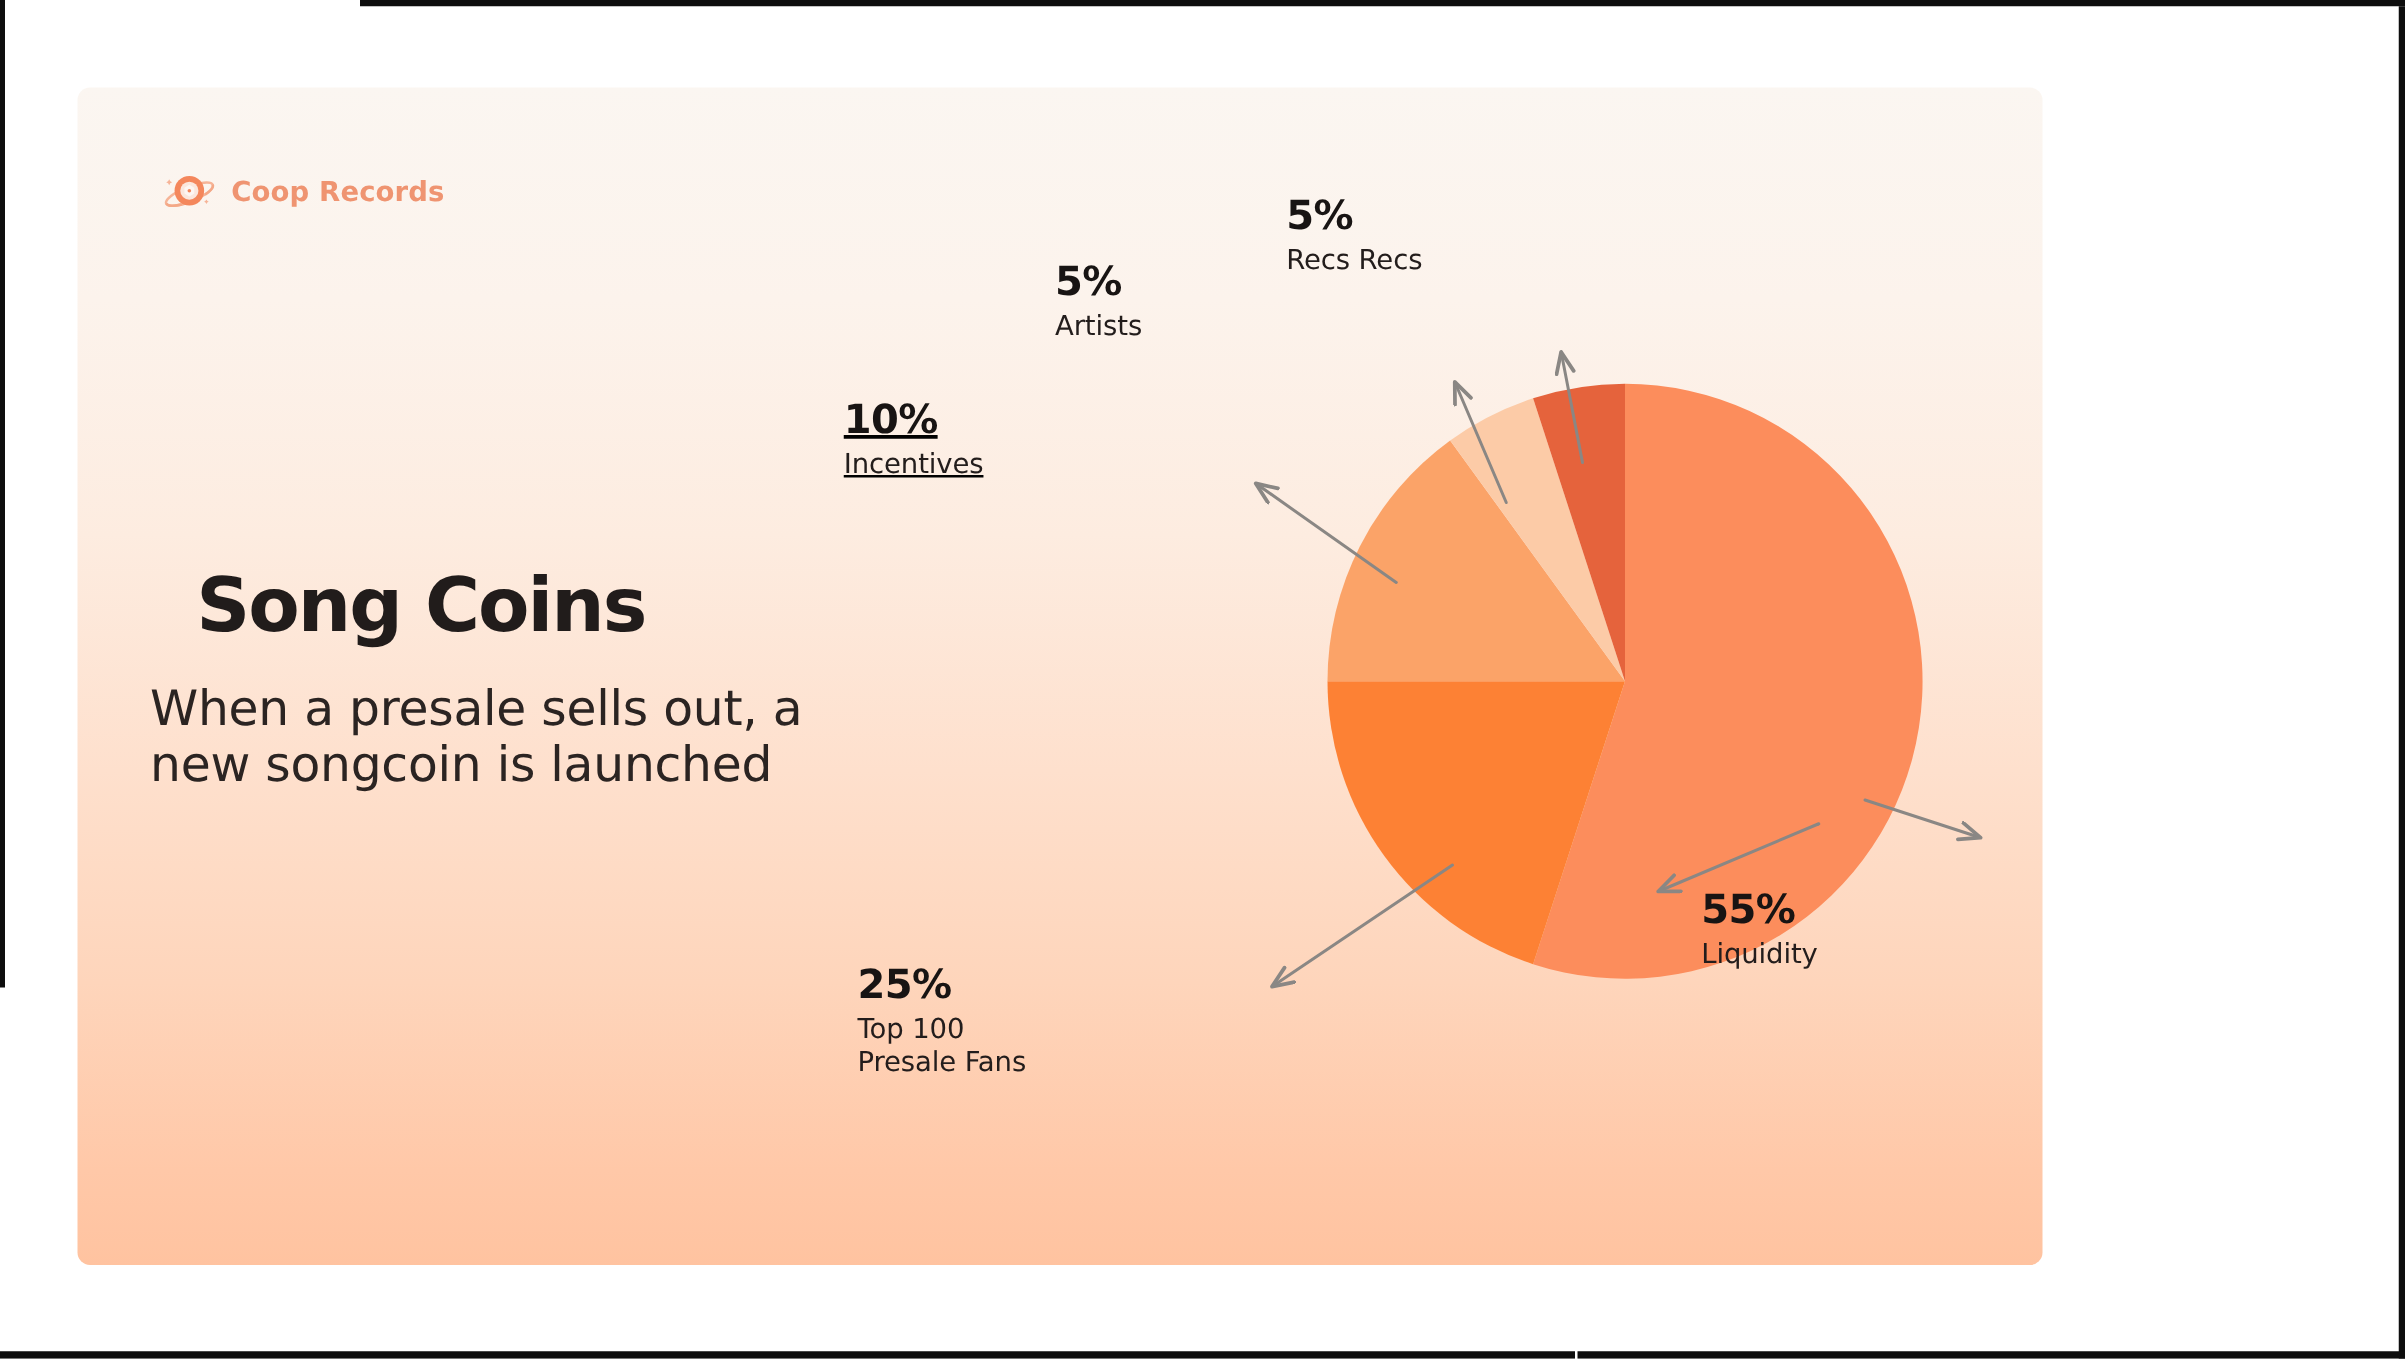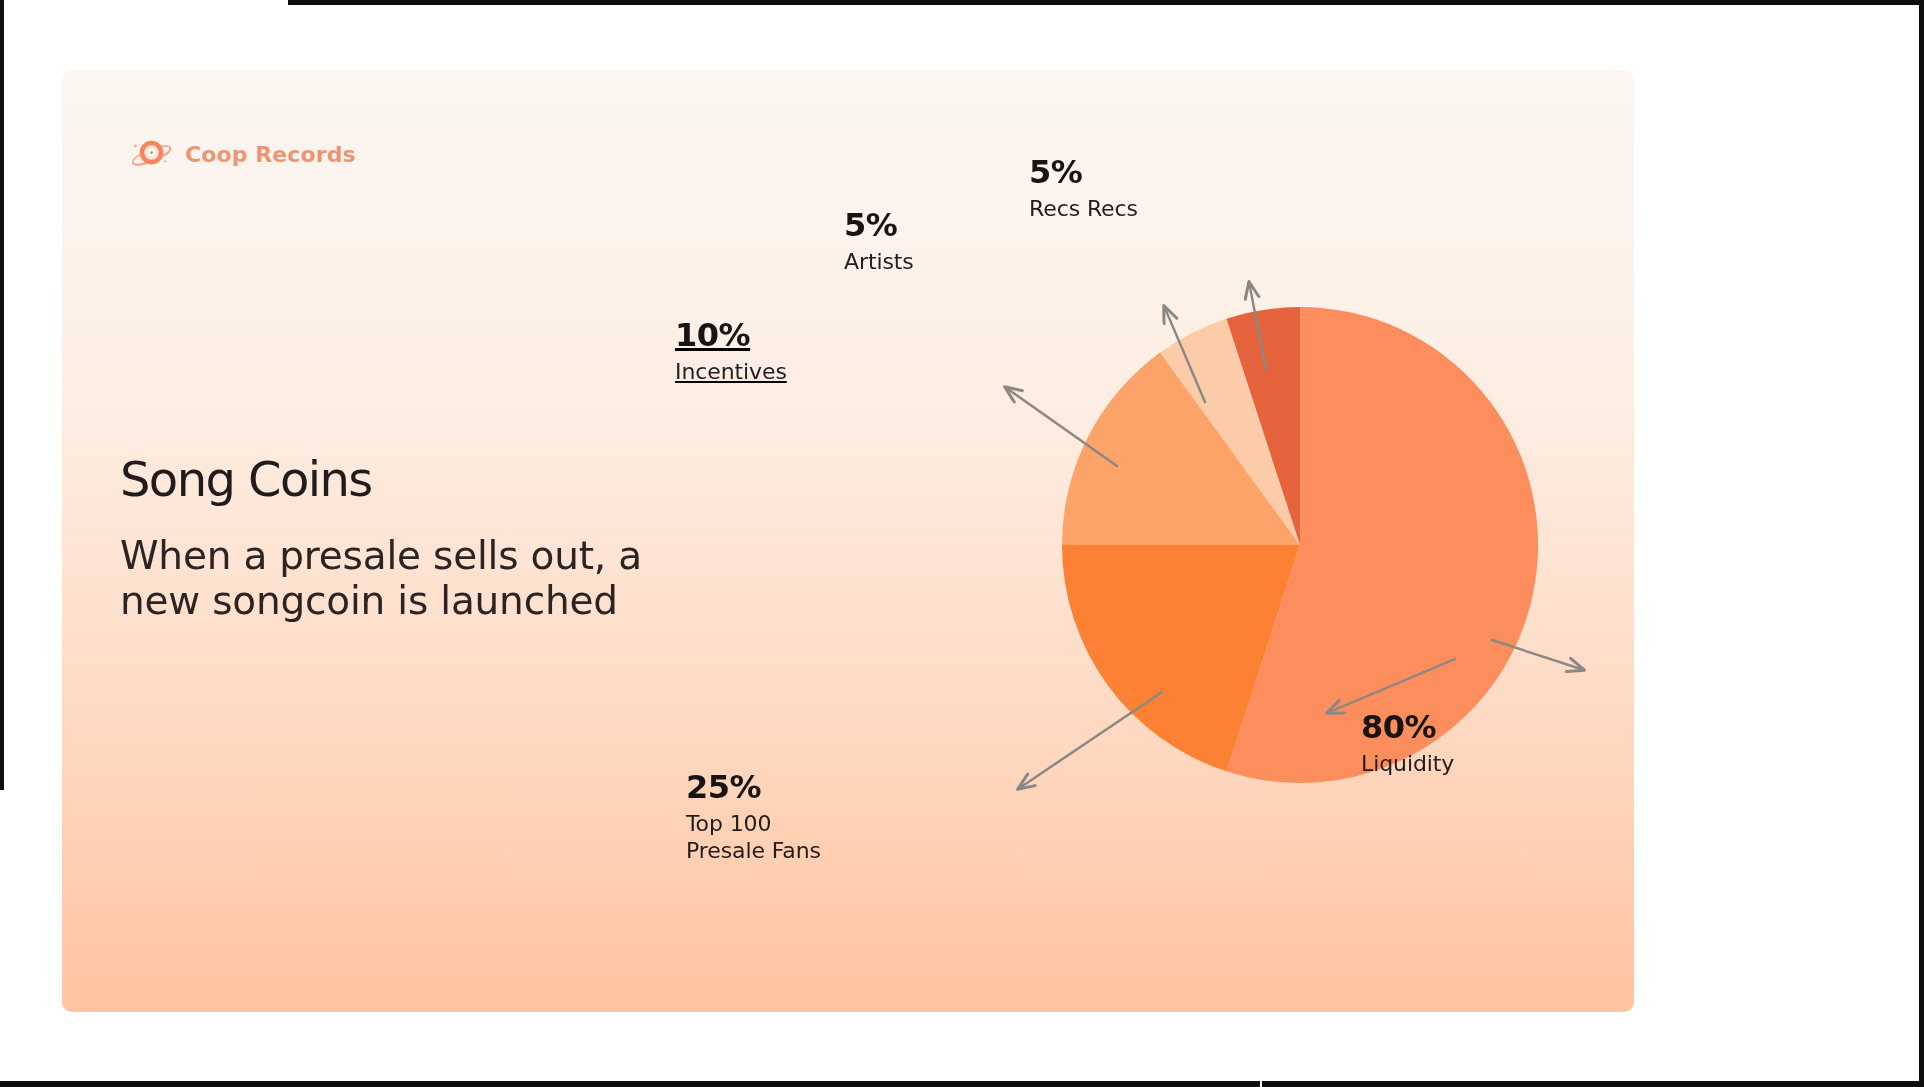--- a/index.html
+++ b/index.html
@@ -49,23 +49,24 @@
   #brand-mark { width:42px; height:42px; display:block; }
   #brand-name {
     font-size:22px; font-weight:600; letter-spacing:.1px;
     color:#ef9471;
     font-family:"DejaVu Sans", sans-serif;
   }
 
   
   #headline-block { position:absolute; left:58px; top:385px; width:700px; }
   #page-title {
-    font-size:48px; line-height:1.0; font-weight:400;
+    font-size:60px; line-height:1.0; font-weight:700;
     letter-spacing:-1.6px; color:#211c1b;
     font-family:"DejaVu Sans", sans-serif;
+    margin-left:37px;
   }
   #page-subtitle {
     margin-top:30px;
     font-size:39px; line-height:1.16; font-weight:400;
     color:#2b2422; letter-spacing:-.2px;
     max-width:560px;
     font-family:"DejaVu Sans", sans-serif;
   }
 
   
@@ -178,19 +179,19 @@
         <div class="name">Incentives</div>
       </div>
 
       <div class="callout" id="callout-top-fans">
         <div class="pct">25%</div>
         <div class="name">Top 100
 Presale Fans</div>
       </div>
 
       <div class="callout" id="callout-liquidity">
-        <div class="pct">80%</div>
+        <div class="pct">55%</div>
         <div class="name">Liquidity</div>
       </div>
 
     </div>
   </div>
 </div>
 
 </body></html>

